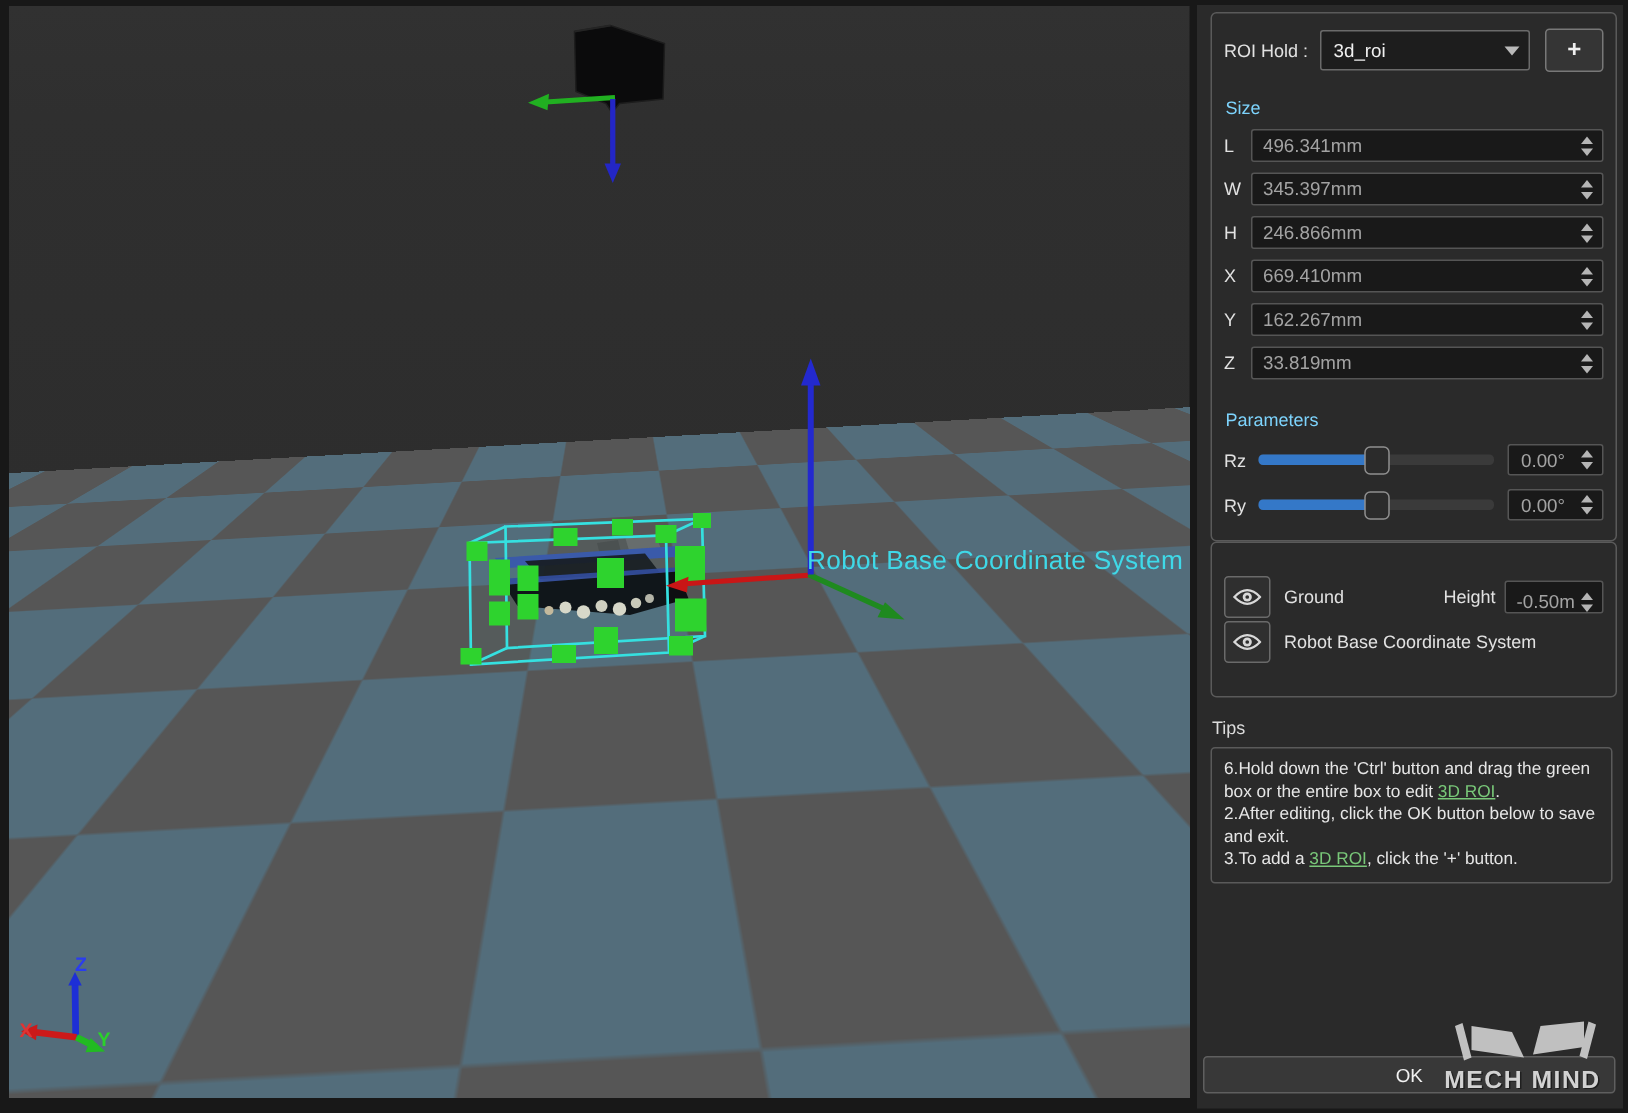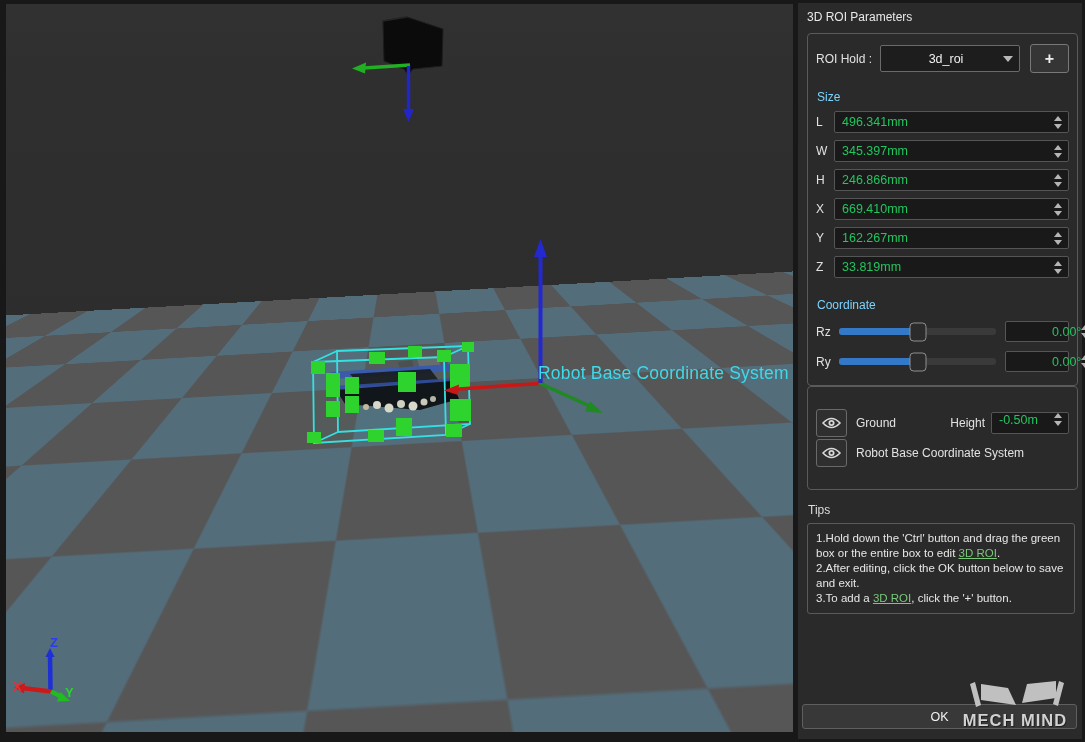--- a/index.html
+++ b/index.html
@@ -38,53 +38,53 @@
     background:#2a2a2a;color:#e2e2e2;font-size:12px;
     box-sizing:border-box;padding:5px 4px 0 9px;
   }
   .panel-title{font-size:12px;color:#e8e8e8;margin:2px 0 9px 0;}
   .groupbox{border:1px solid #5a5a5a;border-radius:4px;background:#2a2a2a;
     padding:10px 8px 13px 8px;box-sizing:border-box;}
   .roi-row{display:flex;align-items:center;}
   .roi-label{margin-right:8px;white-space:nowrap;}
   .combo{flex:1;height:25px;background:#1d1d1d;border:1px solid #6a6a6a;border-radius:2px;
     display:flex;align-items:center;padding:0 6px 0 8px;cursor:pointer;}
-  .combo-text{flex:1;color:#f0f0f0;font-size:12.5px;text-align:center;}
+  .combo-text{flex:1;color:#f0f0f0;font-size:12.5px;}
   .tri{width:0;height:0;}
   .tri.down{border-left:5px solid transparent;border-right:5px solid transparent;border-top:6px solid #b9b9b9;}
   .plus-btn{width:37px;height:27px;margin-left:10px;background:#353535;border:1px solid #787878;
     border-radius:3px;color:#efefef;font-size:16px;font-weight:bold;display:flex;
     align-items:center;justify-content:center;cursor:pointer;}
   .sec-label{margin:17px 0 3px 1px;color:#7dd3fc;}
   .sec-label-outer{margin:13px 0 6px 1px;color:#dcdcdc;}
   .field-row{display:flex;align-items:center;margin-top:7px;}
   .axis-lab{width:18px;flex:none;}
   .spinbox{flex:1;height:22px;background:#191919;border:1px solid #555;border-radius:2px;
     display:flex;align-items:center;box-sizing:border-box;}
-  .spin-text{flex:1;padding-left:7px;color:#22c55e;font-size:12.5px;}
+  .spin-text{flex:1;padding-left:7px;color:#a3a3a3;font-size:12.5px;}
   .spin-btns{width:17px;display:flex;flex-direction:column;align-items:center;gap:3px;padding-right:2px;}
   .sp{width:0;height:0;cursor:pointer;}
   .sp.up{border-left:4px solid transparent;border-right:4px solid transparent;border-bottom:5px solid #b5b5b5;}
   .sp.dn{border-left:4px solid transparent;border-right:4px solid transparent;border-top:5px solid #b5b5b5;}
   .slider-row{display:flex;align-items:center;margin-top:9px;}
   .slider-row .axis-lab{width:23px;}
   .sl-track{flex:1;height:7px;background:#3a3a3a;border-radius:3px;position:relative;cursor:pointer;}
   .sl-fill{position:absolute;left:0;top:0;bottom:0;background:#3478c8;border-radius:3px 0 0 3px;}
   .sl-handle{position:absolute;top:50%;width:15px;height:17px;background:#2b2b2b;
     border:1.5px solid #909090;border-radius:4px;transform:translate(-50%,-50%);cursor:grab;}
   .valbox{width:64px;height:21px;margin-left:9px;flex:none;background:#191919;border:1px solid #555;
     border-radius:2px;display:flex;align-items:center;box-sizing:border-box;}
-  .valbox .spin-text{padding-left:22px;margin-left:24px;}
+  .valbox .spin-text{padding-left:8px;}
   .disp-row{display:flex;align-items:center;height:30px;}
   .eye-btn{width:29px;height:26px;flex:none;background:#2f2f2f;border:1px solid #6a6a6a;
     border-radius:3px;display:flex;align-items:center;justify-content:center;cursor:pointer;margin-right:9px;}
   .disp-spacer{flex:1;}
   .height-label{margin-right:6px;}
-  .heightbox{width:78px;height:22px;background:#191919;border:1px solid #555;border-radius:2px;
-    display:flex;align-items:flex-start;box-sizing:border-box;flex:none;}
+  .heightbox{width:66px;height:22px;background:#191919;border:1px solid #555;border-radius:2px;
+    display:flex;align-items:flex-end;box-sizing:border-box;flex:none;}
   .tipsbox{border:1px solid #5a5a5a;border-radius:3px;padding:7px 8px;margin-right:3px;
     font-size:11.5px;line-height:15px;color:#e6e6e6;}
   .tip-link{color:#79c879;text-decoration:underline;cursor:pointer;}
   .ok-btn{position:absolute;left:4px;right:5px;bottom:10px;height:23px;background:#383838;
     border:1px solid #5f5f5f;border-radius:3px;color:#f2f2f2;font-size:12.5px;
     display:flex;align-items:center;justify-content:center;cursor:pointer;}
   .wm{position:absolute;right:-2px;bottom:9px;width:138px;text-align:center;z-index:5;pointer-events:none;}
   .wm-text{font-size:16.5px;font-weight:bold;letter-spacing:1px;color:#d2d2d2;
     text-shadow:1px 1px 0 #1f1f1f;white-space:nowrap;}
 </style>
@@ -169,21 +169,20 @@
     </g>
   </svg>
 
   <div class="axis-label">Robot Base Coordinate System</div>
   <div class="gizmo-label gz-x">X</div>
   <div class="gizmo-label gz-y">Y</div>
   <div class="gizmo-label gz-z">Z</div>
 </div>
 
 <div class="panel">
-  <div class="panel-title">3D ROI Parameters</div>
 
   <div class="groupbox">
     <div class="roi-row">
       <span class="roi-label">ROI Hold :</span>
       <div class="combo">
         <span class="combo-text">3d_roi</span>
         <span class="tri down"></span>
       </div>
       <div class="plus-btn">+</div>
     </div>
@@ -244,21 +243,21 @@
       <span class="axis-lab">Z</span>
       <div class="spinbox">
         <span class="spin-text">33.819mm</span>
         <span class="spin-btns">
             <span class="sp up"></span>
             <span class="sp dn"></span>
           </span>
       </div>
     </div>
 
-    <div class="sec-label" style="margin-top:20px;">Coordinate</div>
+    <div class="sec-label" style="margin-top:20px;">Parameters</div>
     <div class="slider-row">
       <span class="axis-lab">Rz</span>
       <div class="sl-track">
         <div class="sl-fill" style="width: 50%;"></div>
         <div class="sl-handle" style="left: 50%;"></div>
       </div>
       <div class="valbox">
         <span class="spin-text">0.00°</span>
         <span class="spin-btns">
             <span class="sp up"></span>
@@ -309,21 +308,21 @@
           <circle cx="10" cy="6" r="3.2" fill="#d8d8d8"></circle>
           <circle cx="10" cy="6" r="1.3" fill="#2f2f2f"></circle>
         </svg>
       </div>
       <span>Robot Base Coordinate System</span>
     </div>
   </div>
 
   <div class="sec-label-outer">Tips</div>
   <div class="tipsbox">
-    <span>1.Hold down the 'Ctrl' button and drag the green box or the entire box to edit </span><a class="tip-link">3D ROI</a><span>.</span><br>
+    <span>6.Hold down the 'Ctrl' button and drag the green box or the entire box to edit </span><a class="tip-link">3D ROI</a><span>.</span><br>
     <span>2.After editing, click the OK button below to save and exit.</span><br>
     <span>3.To add a </span><a class="tip-link">3D ROI</a><span>, click the '+' button.</span>
   </div>
 
   <div class="ok-btn">OK</div>
 
   <div class="wm">
     <svg width="104" height="30" viewBox="0 0 100 30">
       <g fill="#c9c9c9" opacity="0.95">
         <polygon points="5,6 10,4 16,27 11,29"></polygon>

